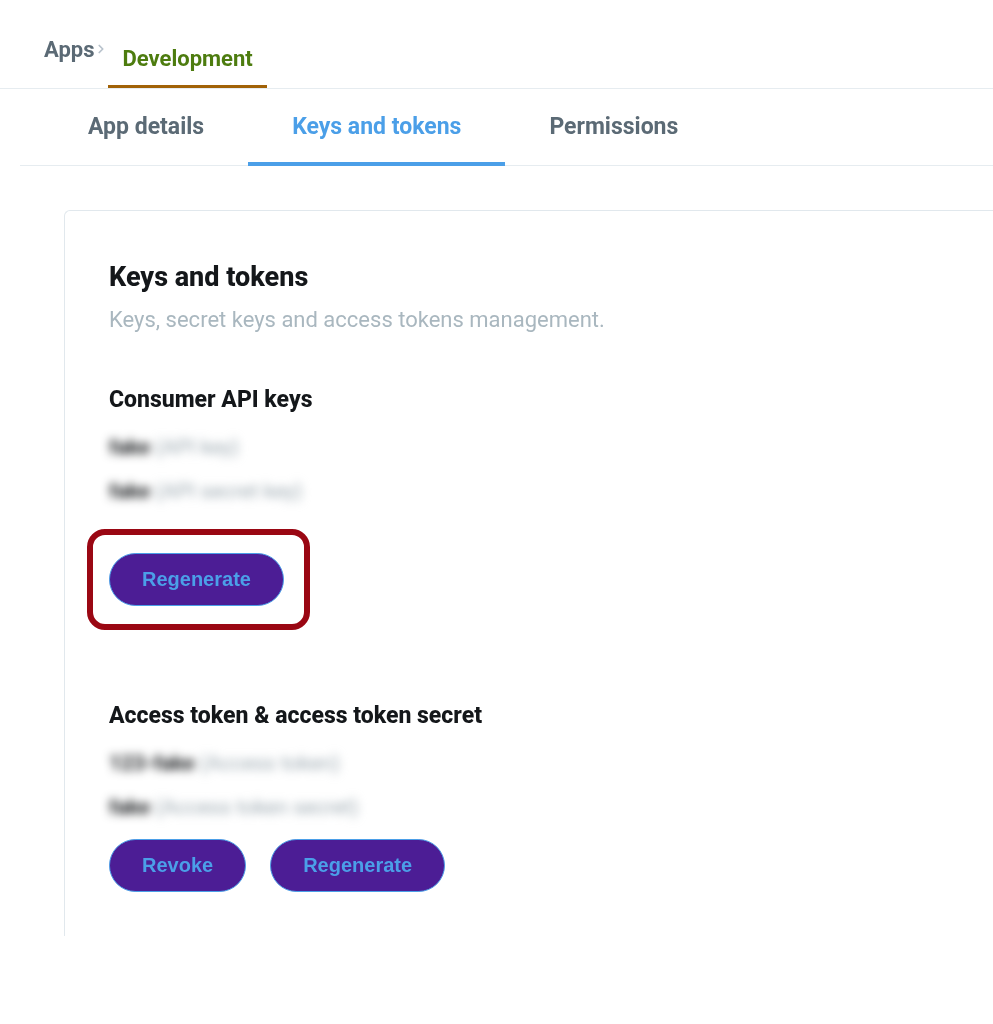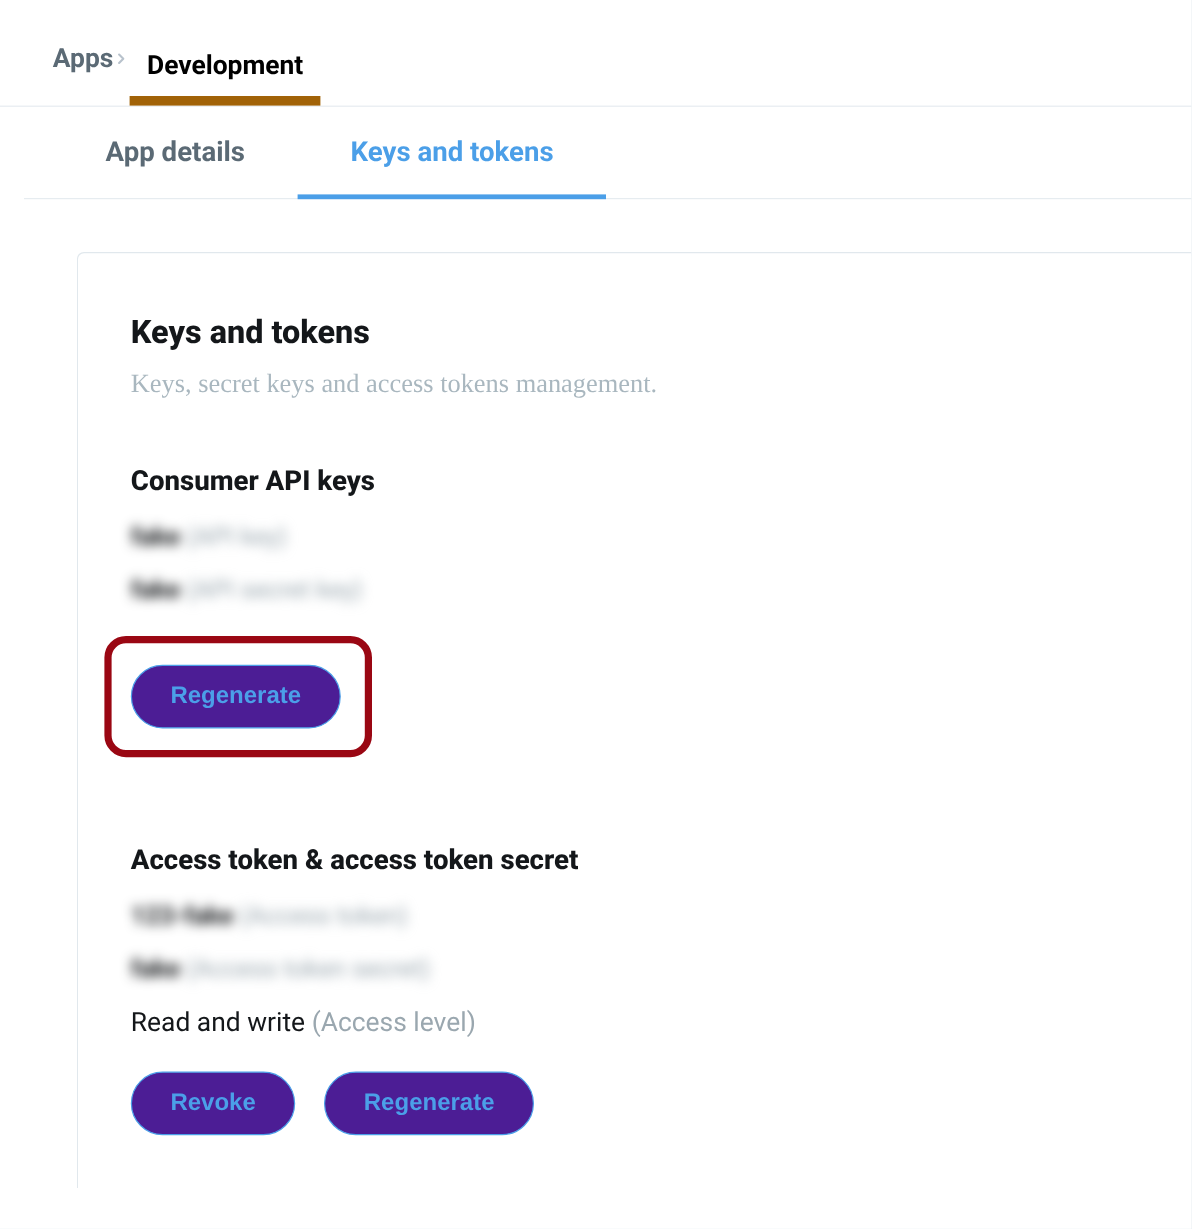--- a/index.html
+++ b/index.html
@@ -12,27 +12,27 @@
   .breadcrumb {
     display: flex;
     align-items: center;
     padding: 32px 0 22px 44px;
     font-size: 22px;
     font-weight: 700;
   }
   .breadcrumb-apps { color: #5b6a75; }
   .chevron { color: #b8c2cc; display: inline-flex; align-items: center; }
   .breadcrumb-current {
-    color: #000000;
+    color: #4d7c0f;
     height: 56px;
     line-height: 32px;
     padding: 0 14px;
     display: inline-flex;
     align-items: center;
-    border-bottom: 8px solid #a16207;
+    border-bottom: 3px solid #a16207;
     margin-bottom: -22px;
     text-align: right;
   }
   .hr-top { border: none; border-top: 1px solid #e6ecf0; width: 100%; }
 
   .tabs {
     display: flex;
     padding: 0 24px;
     border-bottom: 1px solid #e6ecf0;
     margin-left: 20px;
@@ -63,21 +63,20 @@
   .card-title {
     font-size: 27px;
     font-weight: 800;
     color: #14171a;
     margin-bottom: 14px;
   }
   .card-desc {
     font-size: 22px;
     color: #a9b7bf;
     margin-bottom: 54px;
-    font-family: Liberation Serif, serif;
   }
   .section-title {
     font-size: 23px;
     font-weight: 800;
     color: #14171a;
     margin-bottom: 22px;
     margin-top: 44px;
   }
   .blurred-line {
     filter: blur(5px);
@@ -129,20 +128,21 @@
         <polyline points="9 18 15 12 9 6"></polyline>
       </svg>
   </span>
   <span class="breadcrumb-current">Development</span>
 </div>
 <hr class="hr-top">
 
 <div class="tabs">
   <div class="tab">App details</div>
   <div class="tab active">Keys and tokens</div>
+  <div class="tab">Permissions</div>
 </div>
 
 <div class="card">
   <div class="card-title">Keys and tokens</div>
   <div class="card-desc">Keys, secret keys and access tokens management.</div>
 
   <div class="section-title">Consumer API keys</div>
   <div class="blurred-line">
     <span>fake</span>
     <span class="muted">(API key)</span>
@@ -158,22 +158,18 @@
 
   <div class="section-title">Access token &amp; access token secret</div>
   <div class="blurred-line">
     <span>123-fake</span>
     <span class="muted">(Access token)</span>
   </div>
   <div class="blurred-line">
     <span>fake</span>
     <span class="muted">(Access token secret)</span>
   </div>
-  <div class="plain-line">
-    <span>Read and write</span>
-    <span class="muted">(Access level)</span>
-  </div>
 
   <div class="btn-row">
     <button class="pill-btn">Revoke</button>
     <button class="pill-btn">Regenerate</button>
   </div>
 </div>
 
 </body></html>

